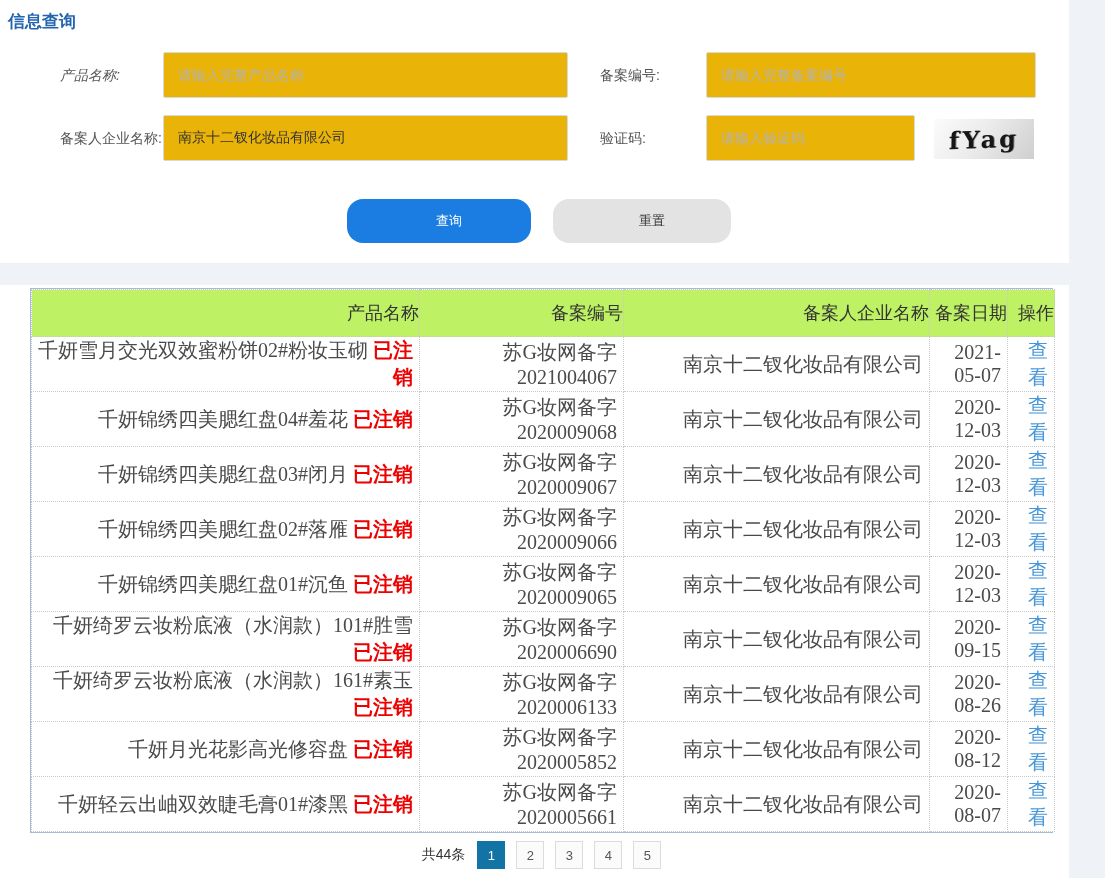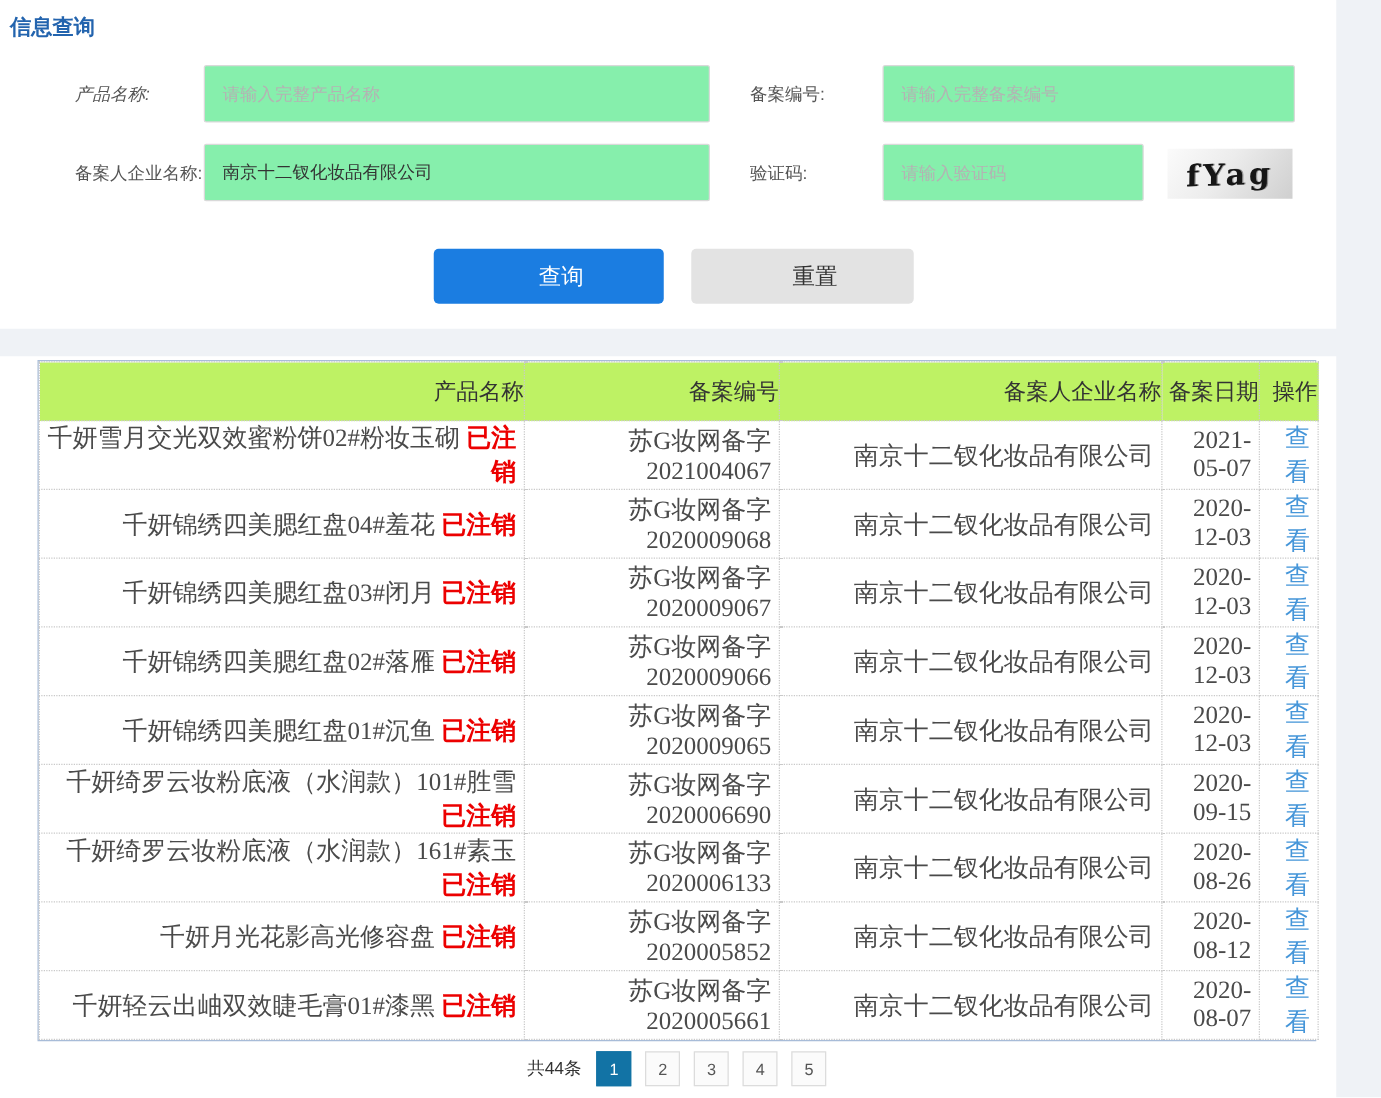--- a/index.html
+++ b/index.html
@@ -11,38 +11,38 @@
 
   .page-title { position:absolute; left:8px; top:10px; font-size:17px; font-weight:bold; color:#2364ae; }
 
   .lbl { position:absolute; font-size:14px; color:#555; line-height:46px; white-space:nowrap; }
   #lbl-product  { left:60px;  top:52px;font-style:italic; }
   #lbl-regno    { left:600px; top:52px; }
   #lbl-company  { left:60px;  top:115px; }
   #lbl-captcha  { left:600px; top:115px; }
 
   .inp { position:absolute; height:46px; border:1px solid #d9d9d9; border-radius:2px;
-         padding:0 14px; font-size:14px; color:#333; background:#86efac; outline:none;
+         padding:0 14px; font-size:14px; color:#333; background:#eab308; outline:none;
          font-family:"Liberation Sans","DejaVu Sans",sans-serif; }
   .inp::placeholder { color:#b3b3b3; }
   #inp-product { left:163px; top:52px;  width:405px; }
   #inp-regno   { left:706px; top:52px;  width:330px; }
   #inp-company { left:163px; top:115px; width:405px; }
   #inp-captcha { left:706px; top:115px; width:209px; }
 
   .captcha-box { position:absolute; left:934px; top:119px; width:100px; height:40px;
                  background:linear-gradient(125deg,#fbfbfb 0%,#ececec 45%,#cfcfcf 100%);
                  display:flex; align-items:center; justify-content:center; cursor:pointer; }
   .captcha-box span { font-family:"DejaVu Serif","Liberation Serif",serif; font-weight:bold;
                       font-size:24px; letter-spacing:3px; color:#161616;
                       transform:skewX(-3deg) rotate(-2deg);
                       text-shadow:1px 0 0 rgba(0,0,0,.35); }
 
-  .btn { position:absolute; top:199px; height:44px; border:none; border-radius:4px;
-         font-size:18px; cursor:pointer; font-family:inherit;padding-left:20px; }
+  .btn { position:absolute; top:199px; height:44px; border:none; border-radius:16px;
+         font-size:13px; cursor:pointer; font-family:inherit;padding-left:20px; }
   #btn-query { left:347px; width:184px; background:#1b7de1; color:#fff; }
   #btn-reset { left:553px; width:178px; background:#e3e3e3; color:#333; }
 
   .table-wrap { position:absolute; left:30px; top:288px; width:1023px; border:1px solid #a8bcd8; background:#fff; }
   table { width:100%; border-collapse:collapse; table-layout:fixed; }
   th { height:47px; background:#bef264; font-weight:normal; font-size:18px; color:#333;
        border:1px dotted #c9c9c9; text-align:right; }
   td { height:48px; background:#fff; font-size:20px; color:#4a4a4a;
        border:1px dotted #c9c9c9; text-align:right; padding:0 6px;font-family:Liberation Serif, serif; }
   .status { color:#ec0000; font-weight:bold; margin-left:5px; }

